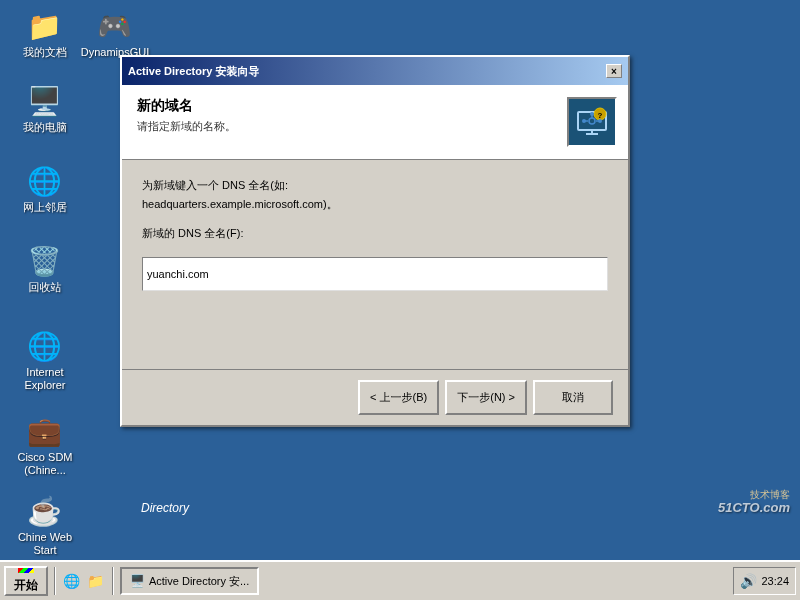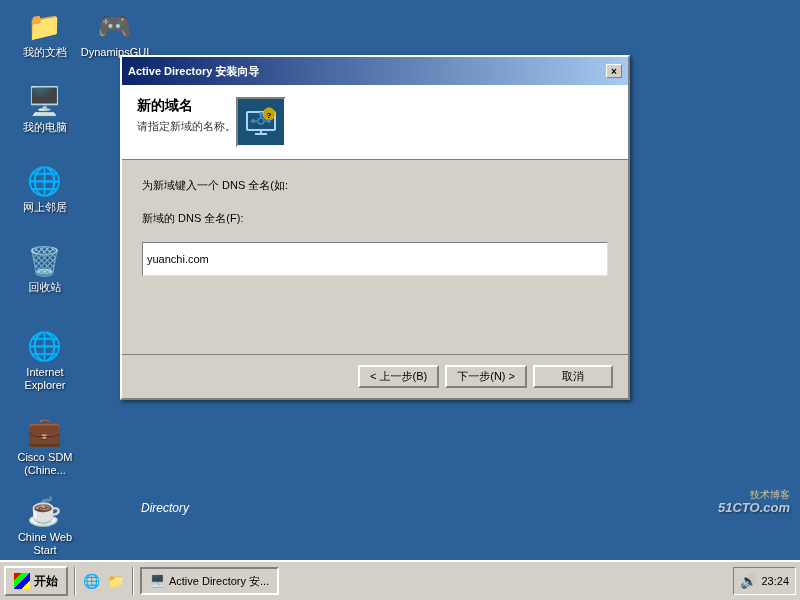--- a/index.html
+++ b/index.html
@@ -83,23 +83,24 @@
       justify-content: center;
       font-size: 10px;
       color: #000;
       cursor: pointer;
       font-weight: bold;
     }
 
     
     .dialog-header {
       background: white;
-      padding: 12px 2px 12px 15px;
+      padding: 12px 11px 12px 15px;
       display: flex;
       align-items: flex-start;
+      justify-content: space-between;
       border-bottom: 1px solid #808080;
     }
     .dialog-header-text h2 {
       font-size: 14px;
       font-weight: bold;
       margin-bottom: 4px;
       color: #000;
     }
     .dialog-header-text p {
       font-size: 11px;
@@ -122,21 +123,21 @@
     }
 
     
     .dialog-content {
       padding: 18px 20px;
       background: #d4d0c8;
     }
     .dialog-content .desc-text {
       font-size: 11px;
       color: #000;
-      margin-bottom: 18px;
+      margin-bottom: 4px;
     }
     .dialog-content .example-text {
       font-size: 11px;
       color: #000;
       margin-bottom: 14px;
     }
     .dialog-content label {
       display: block;
       font-size: 11px;
       color: #000;
@@ -164,21 +165,21 @@
       padding: 10px 15px;
       display: flex;
       justify-content: flex-end;
       align-items: center;
       gap: 6px;
       background: #d4d0c8;
       border-top: 1px solid #808080;
     }
     .win-btn {
       min-width: 80px;
-      height: 23px;
+      height: 35px;
       background: #d4d0c8;
       border: 2px solid;
       border-color: #ffffff #808080 #808080 #ffffff;
       padding: 8px 10px;
       font-size: 11px;
       cursor: pointer;
       font-family: 'SimSun', 'MS Sans Serif', sans-serif;
       display: flex;
       align-items: center;
       justify-content: center;
@@ -204,20 +205,21 @@
       padding: 0 8px;
       background: #d4d0c8;
       border: 2px solid;
       border-color: #ffffff #808080 #808080 #ffffff;
       display: flex;
       align-items: center;
       gap: 4px;
       font-size: 12px;
       font-weight: bold;
       cursor: pointer;
+      flex-direction: column;
     }
     .start-logo {
       width: 16px;
       height: 16px;
       background: linear-gradient(135deg, #ff0000 25%, #00ff00 25%, #00ff00 50%, #0000ff 50%, #0000ff 75%, #ffff00 75%);
     }
     .taskbar-divider {
       width: 2px;
       height: 28px;
       border-left: 1px solid #808080;
@@ -368,20 +370,21 @@
           <line x1="22" y1="17" x2="25" y2="17" stroke="#4488cc" stroke-width="1.5"></line>
           <circle cx="26" cy="17" r="2" fill="#4488cc"></circle>
           <line x1="18" y1="14" x2="18" y2="11" stroke="#4488cc" stroke-width="1.5"></line>
           <circle cx="18" cy="10" r="2" fill="#4488cc"></circle>
         </svg>
       </div>
     </div>
 
     <div class="dialog-content">
       <div class="desc-text">为新域键入一个 DNS 全名(如:</div>
+      <div class="example-text">headquarters.example.microsoft.com)。</div>
       <label>新域的 DNS 全名(F):</label>
       <input type="text" value="yuanchi.com" style="">
     </div>
 
     <div class="dialog-spacer"></div>
 
     <div class="dialog-buttons">
       <button class="win-btn">&lt; 上一步(B)</button>
       <button class="win-btn">下一步(N) &gt;</button>
       <button class="win-btn">取消</button>

